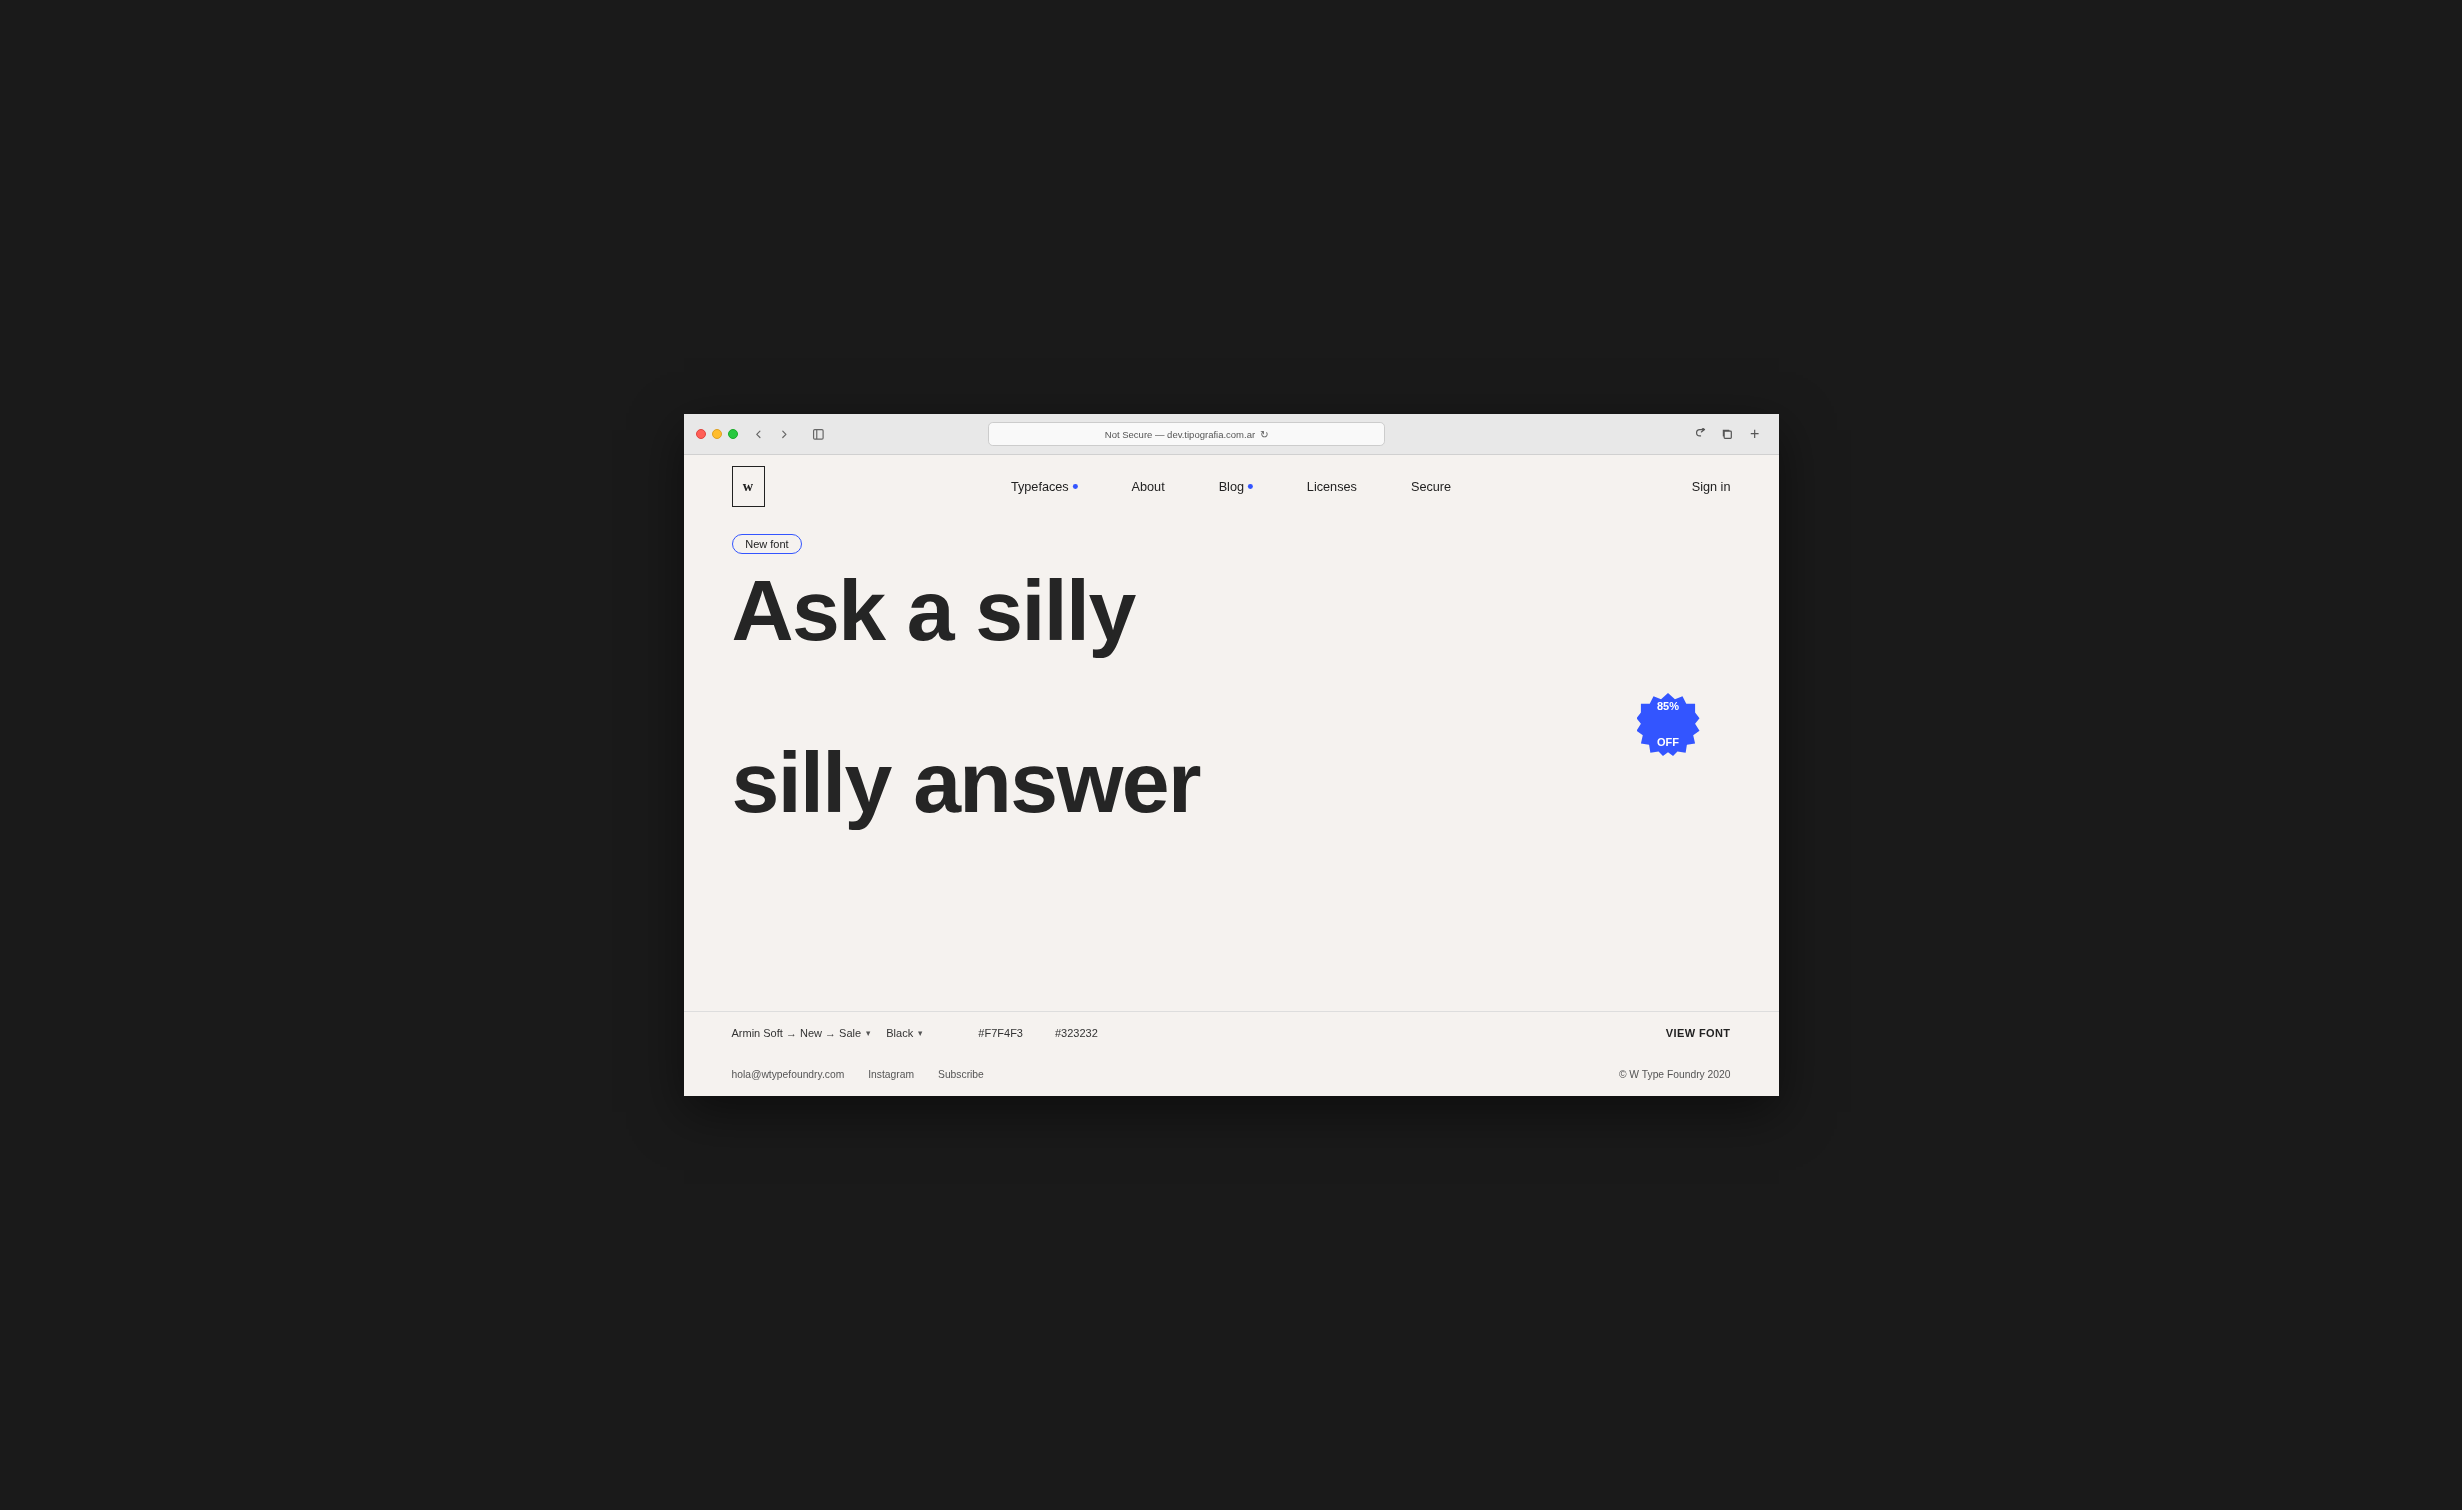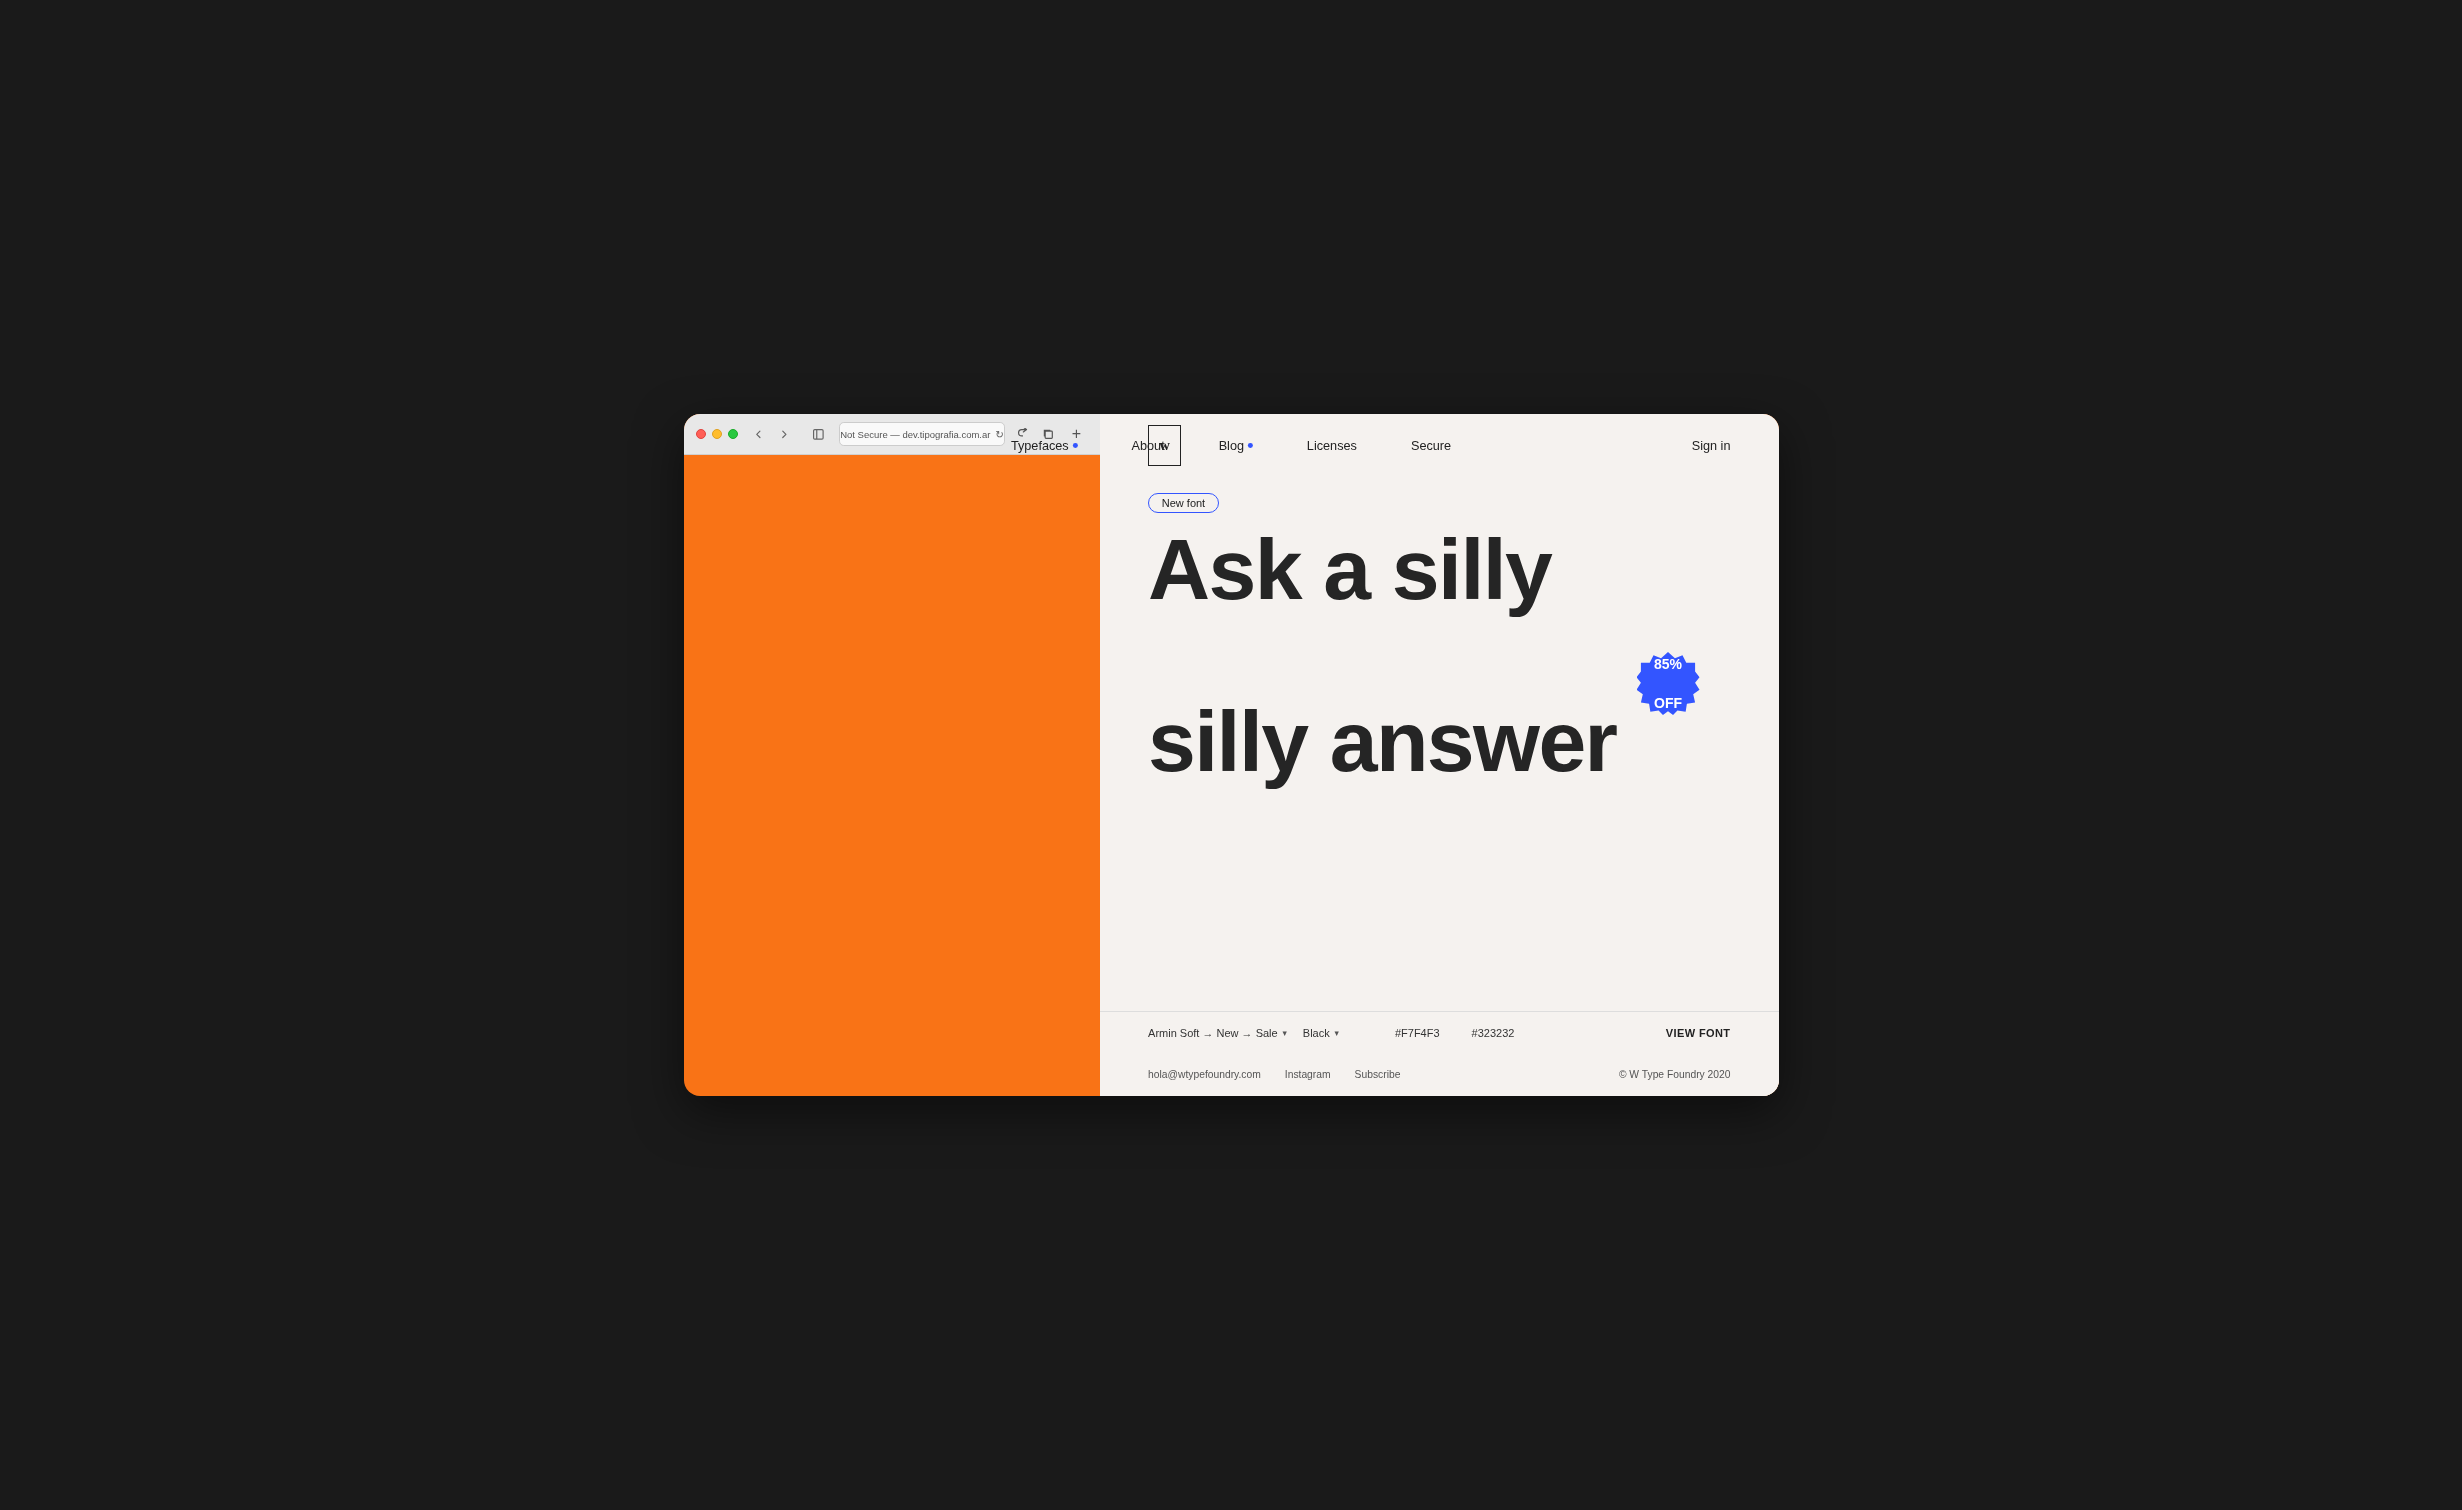--- a/index.html
+++ b/index.html
@@ -10,25 +10,25 @@
       justify-content: center;
       align-items: center;
       min-height: 100vh;
       font-family: -apple-system, BlinkMacSystemFont, 'Helvetica Neue', Arial, sans-serif;
     }
 
     .browser-window {
       width: 1095px;
       height: 682px;
       background: #f97316;
-      border-radius: 16px;
+      border-radius: 0;
       overflow: hidden;
       box-shadow: 0 16px 48px rgba(0,0,0,0.5);
       display: flex;
-      flex-direction: row;
+      flex-direction: column;
     }
 
     
     .browser-chrome {
       background: #e8e8e8;
       height: 41px;
       display: flex;
       align-items: center;
       padding: 0 12.7px;
       gap: 9.5px;
@@ -236,21 +236,21 @@
       width: 63px;
       height: 63px;
       background: #3355ff;
       clip-path: polygon(50% 0%, 61% 10%, 73% 5%, 79% 17%, 93% 17%, 93% 31%, 100% 40%, 93% 49%, 100% 60%, 90% 67%, 93% 80%, 80% 82%, 78% 95%, 65% 93%, 58% 100%, 50% 94%, 42% 100%, 35% 93%, 22% 95%, 20% 82%, 7% 80%, 10% 67%, 0% 60%, 7% 49%, 0% 40%, 7% 31%, 7% 17%, 21% 17%, 27% 5%, 39% 10%);
       display: flex;
       flex-direction: column;
       align-items: center;
       justify-content: center;
       color: white;
       font-weight: 800;
-      font-size: 14px;
+      font-size: 11px;
       line-height: 1.2;
       text-align: center;
       gap: 22px;
     }
 
     
     .bottom-bar {
       display: flex;
       align-items: center;
       padding: 14.3px 48px;

